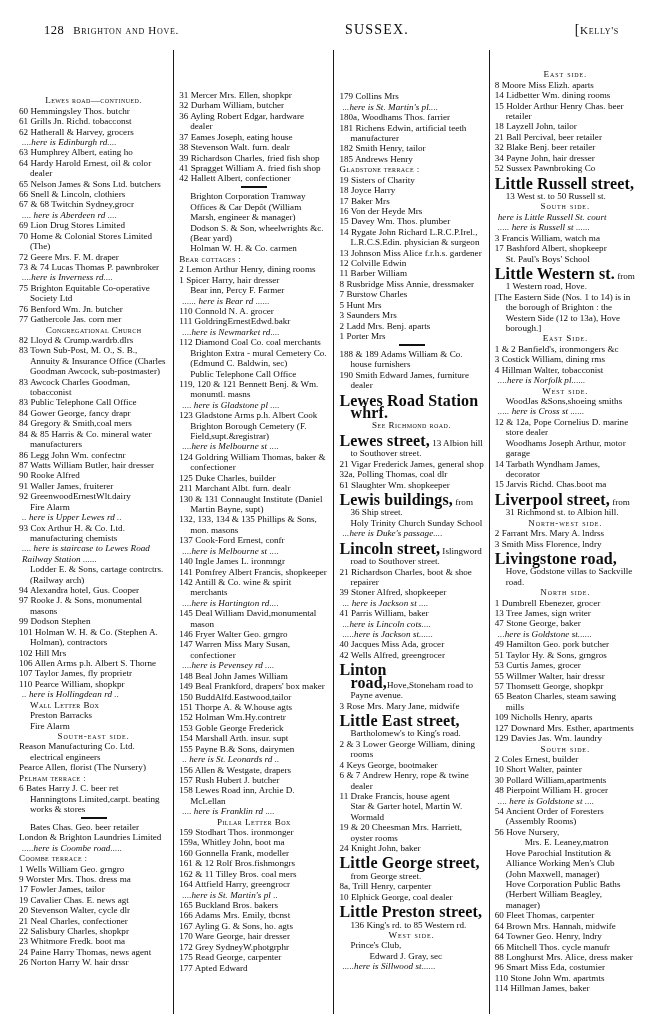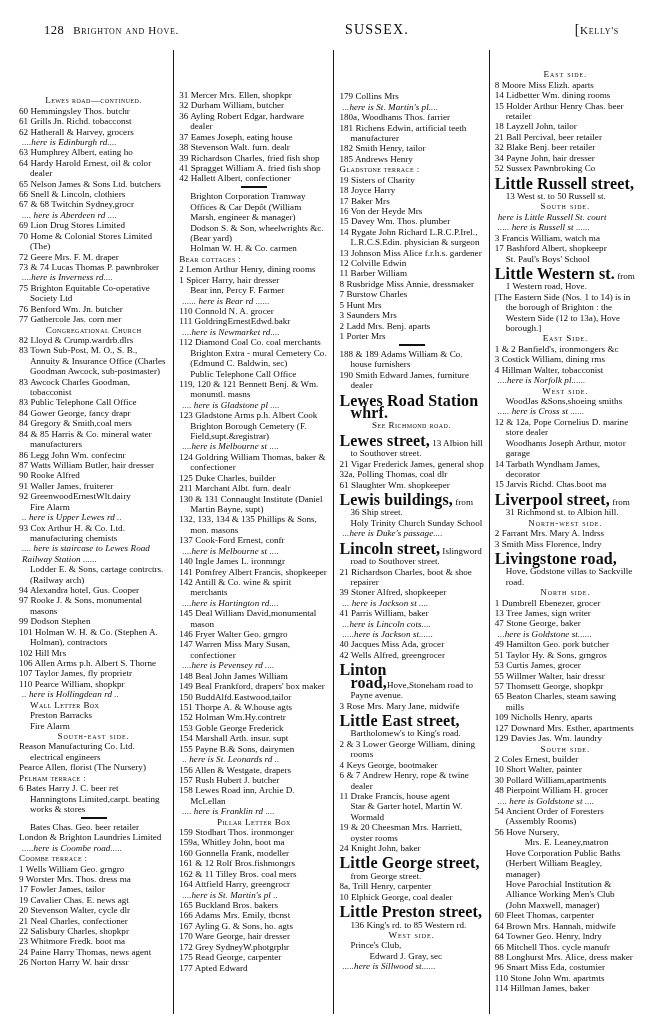--- a/index.html
+++ b/index.html
@@ -426,22 +426,22 @@
         <span class="entry">129 Davies Jas. Wm. laundry</span>
         <span class="side">South side.</span>
         <span class="entry">2 Coles Ernest, builder</span>
         <span class="entry">10 Short Walter, painter</span>
         <span class="entry">30 Pollard William,apartments</span>
         <span class="entry">48 Pierpoint William H. grocer</span>
         <span class="here">.... here is Goldstone st ....</span>
         <span class="entry">54 Ancient Order of Foresters (Assembly Rooms)</span>
         <span class="entry">56 Hove Nursery,</span>
         <span class="entry nohang" style="padding-left: 30px;">Mrs. E. Leaney,matron</span>
+        <span class="entry nohang">Hove Parochial Institution &amp; Alliance Working Men's Club (John Maxwell, manager)</span>
         <span class="entry nohang">Hove Corporation Public Baths (Herbert William Beagley, manager)</span>
-        <span class="entry nohang">Hove Parochial Institution &amp; Alliance Working Men's Club (John Maxwell, manager)</span>
         <span class="entry">60 Fleet Thomas, carpenter</span>
         <span class="entry">64 Brown Mrs. Hannah, midwife</span>
         <span class="entry">64 Towner Geo. Henry, lndry</span>
         <span class="entry">66 Mitchell Thos. cycle manufr</span>
         <span class="entry">88 Longhurst Mrs. Alice, dress maker</span>
         <span class="entry">96 Smart Miss Eda, costumier</span>
         <span class="entry">110 Stone John Wm. apartmts</span>
         <span class="entry">114 Hillman James, baker</span>
       </div>
   </div>

